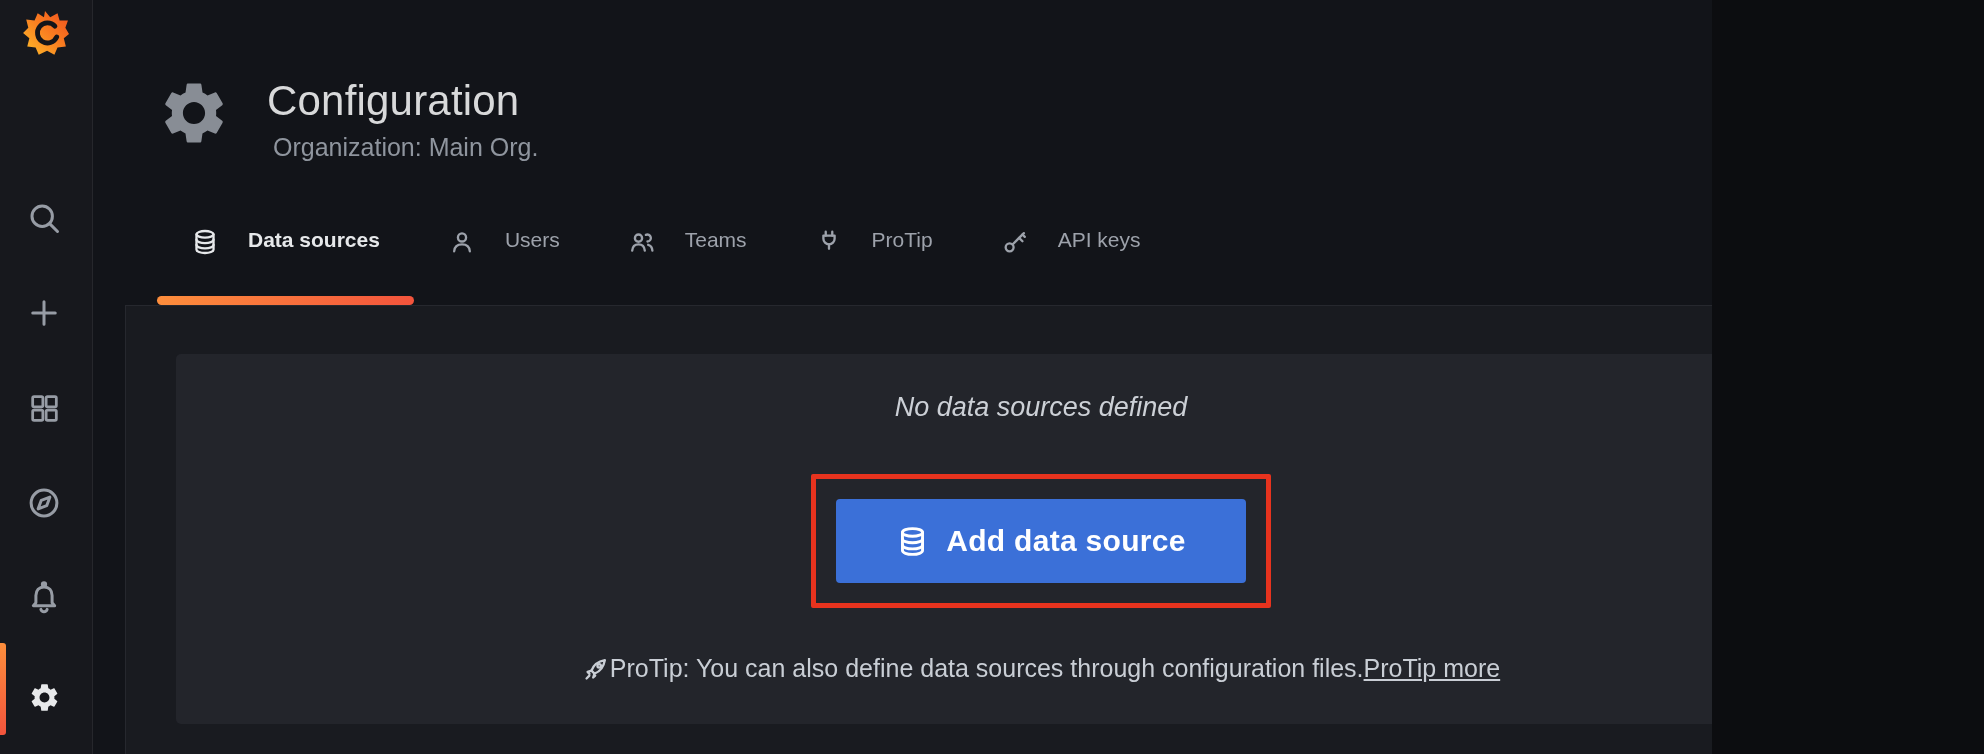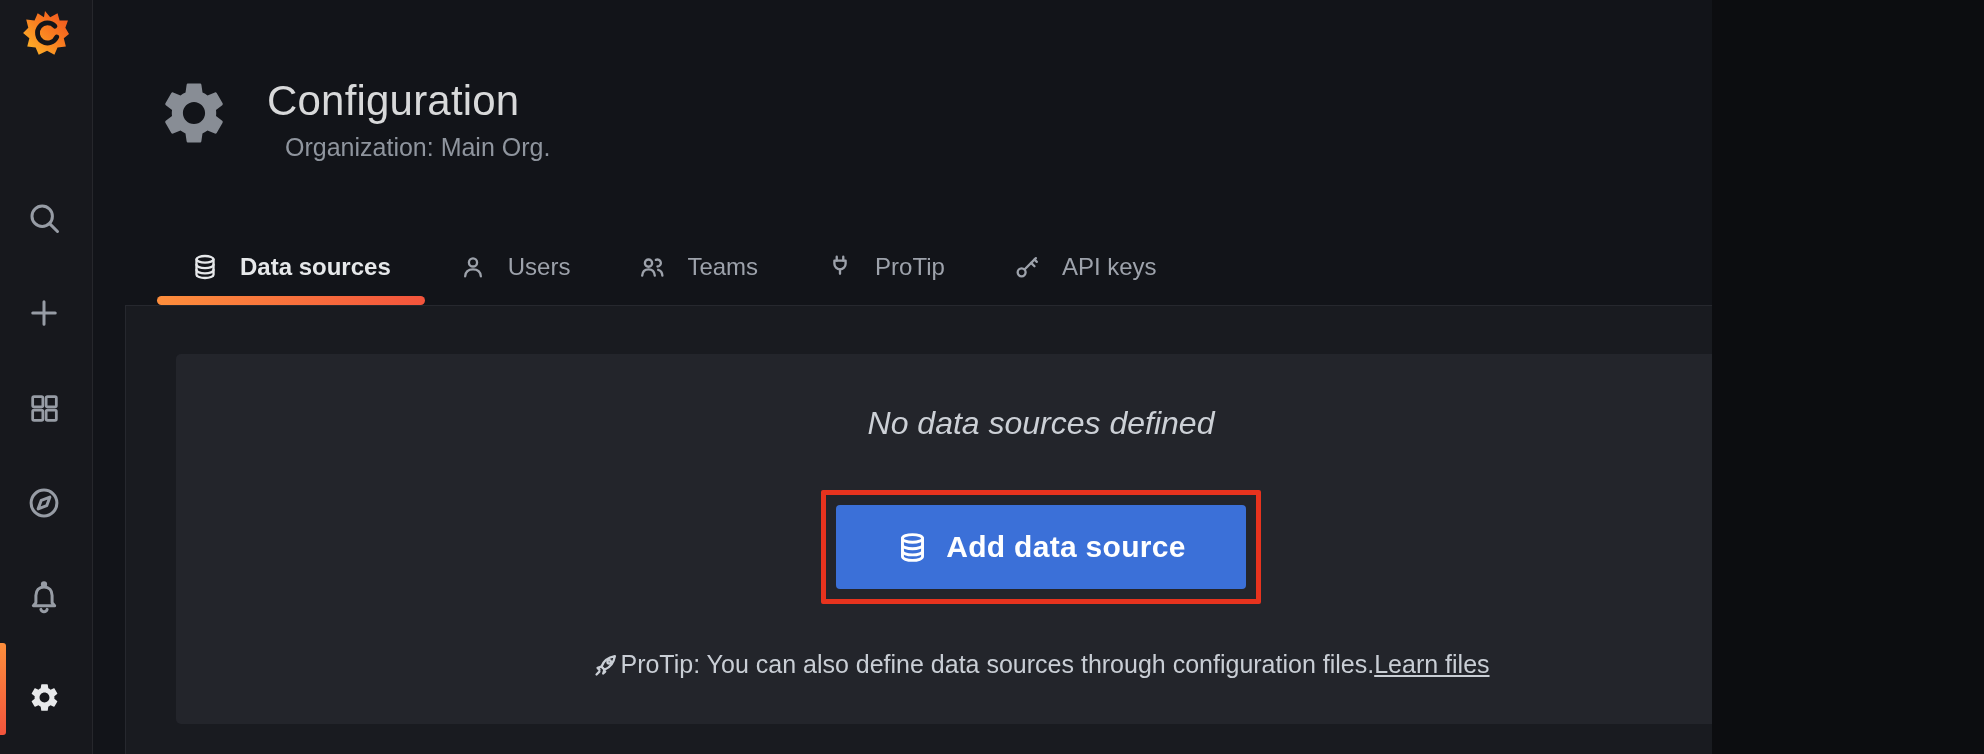--- a/index.html
+++ b/index.html
@@ -35,60 +35,60 @@
   .main { position:absolute; left:93px; top:0; right:0; bottom:0; }
 
   .header-gear {
     position:absolute; left:64px; top:76px; width:74px; height:74px; color:#888d95;
   }
   .page-title {
     position:absolute; left:174px; top:77px;
     font-size:42px; font-weight:400; color:#d8d9da; letter-spacing:.2px;
   }
   .page-subtitle {
-    position:absolute; left:192px; top:133px;
+    position:absolute; left:180px; top:133px;
     font-size:25px; font-weight:400; color:#8f959e;
   }
 
   
   .tabs {
     position:absolute; left:64px; top:228px; height:77px;
     display:flex; align-items:center;
   }
   .tab {
     position:relative; height:100%;
-    display:flex; align-items:center; gap:21px;
+    display:flex; gap:29px;
     padding:0 34px; cursor:pointer;
-    color:#9da2ab; font-size:24px; font-weight:400;
+    color:#9da2ab; font-size:21px; font-weight:400;
   }
   .tab svg { width:28px; height:28px; flex:none; }
   .tab.active { color:#e6e8ea; font-weight:700; }
   .tab.active::after {
     content:""; position:absolute; left:0; right:0; bottom:0; height:9px;
     border-radius:4.5px;
     background:linear-gradient(90deg,#fd8e3c,#f3543c);
   }
 
   
   .content-panel {
     position:absolute; left:32px; top:305px; width:1830px; height:470px;
     background:#191b20; border:1px solid #26282e; border-bottom:none;
   }
   .empty-box {
     position:absolute; left:50px; top:48px; width:1730px; height:370px;
     background:#23252b; border-radius:5px;
     display:flex; flex-direction:column; align-items:center;
   }
   .empty-message {
-    margin-top:52px;
-    font-size:32px; font-style:italic; color:#ccd0d6; line-height:34px;
+    margin-top:36px;
+    font-size:27px; font-style:italic; color:#ccd0d6; line-height:34px;
   }
   .highlight-annotation {
     margin-top:50px;
-    border:5px solid #e7331e; padding:10px; border-radius:2px;
+    border:5px solid #e7331e; padding:20px; border-radius:2px;
     width:fit-content;
   }
   .add-btn {
     width:410px; height:84px; border:none; border-radius:4px;
     background:#3b70d8; color:#ffffff; cursor:pointer;
     display:flex; align-items:center; justify-content:center; gap:17px;
     font-family:inherit; font-size:30px; font-weight:700; letter-spacing:.3px;
   }
   .add-btn svg { width:33px; height:33px; }
   .protip {
@@ -248,20 +248,20 @@
 
         <div class="protip">
           <svg class="stroke" viewBox="0 0 24 24">
             <path d="M8.1 13.4C9.7 8.9 13.6 5.5 19.6 4.4c-1 6-4.4 9.9-8.9 11.6z"></path>
             <circle cx="14.7" cy="9.3" r="1.5"></circle>
             <path d="M8.1 13.4l-3.3 1.1 1.6 1.7"></path>
             <path d="M10.7 16l-1.1 3.3 1.7-1.6"></path>
             <path d="M6.3 17.7l-2.4 2.4"></path>
           </svg>
           <span>ProTip: You can also define data sources through configuration files.</span>
-          <a>Learn files</a>
+          <a>ProTip more</a>
         </div>
 
       </div>
     </div>
 
   </div>
 </div>
 
 </body></html>

